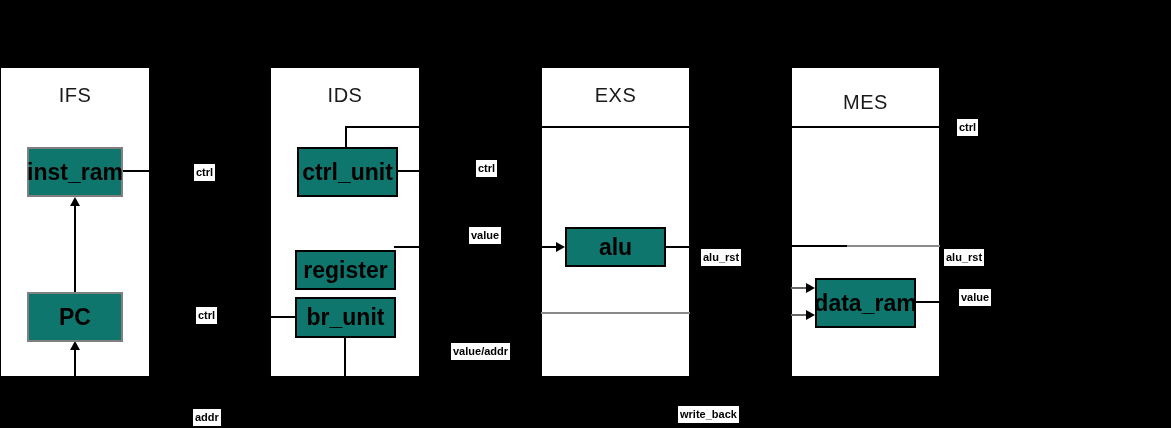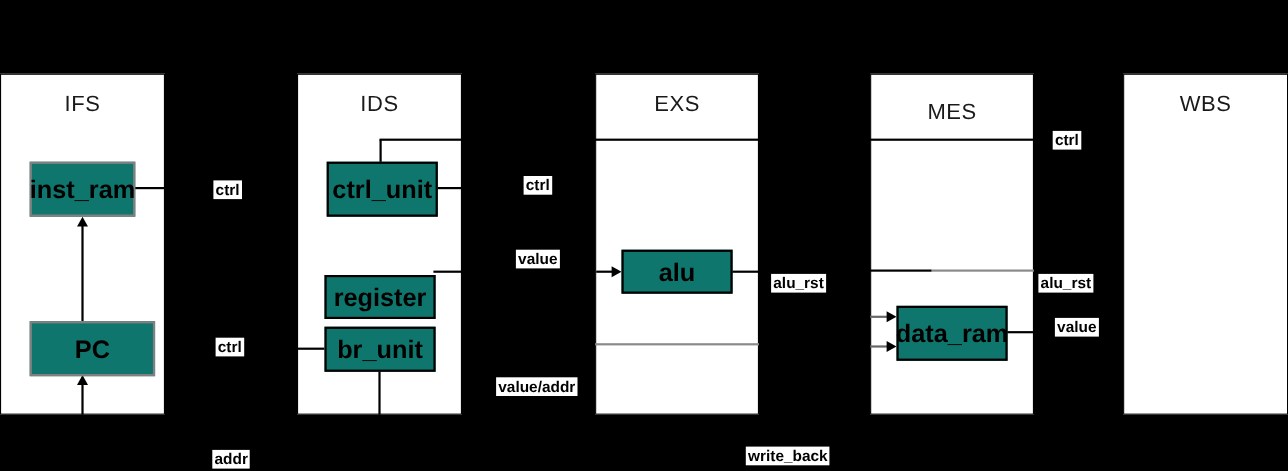--- a/index.html
+++ b/index.html
@@ -17,42 +17,39 @@
   .block.grayb{border:2px solid #808080;}
   .wire{position:absolute;background:#000;}
   .wire.gray{background:#8a8a8a;}
   .wire.dgray{background:#666;}
   .hw{height:2px;}
   .vw{width:2px;}
   .arr-r{position:absolute;width:0;height:0;border-top:5px solid transparent;
     border-bottom:5px solid transparent;border-left:9px solid #000;}
   .arr-u{position:absolute;width:0;height:0;border-left:5px solid transparent;
     border-right:5px solid transparent;border-bottom:9px solid #000;}
-  .sig{position:absolute;background:#fff;color:#000;font-weight:bold;font-size:14px;
+  .sig{position:absolute;background:#fff;color:#000;font-weight:bold;font-size:11px;
     line-height:17px;padding:0 2px;white-space:nowrap;}
 </style>
 </head>
 <body>
 
 <div id="canvas">
 
   <div class="stage" style="left:0px;width:150px;">
     <div class="stage-title">IFS</div>
   </div>
   <div class="stage" style="left:541px;width:149px;">
     <div class="stage-title">EXS</div>
   </div>
   <div class="stage" style="left:270px;width:150px;">
     <div class="stage-title">IDS</div>
   </div>
   <div class="stage" style="left:791px;width:149px;">
     <div class="stage-title low">MES</div>
-  </div>
-  <div class="stage" style="left:1021px;width:150px;">
-    <div class="stage-title">WBS</div>
   </div>
 
   <div class="wire hw" style="left:122px;top:170px;width:28px;"></div>
   <div class="wire vw" style="left:74px;top:204px;height:88px;"></div>
   <div class="arr-u" style="left:70px;top:197px;"></div>
   <div class="wire vw" style="left:74px;top:349px;height:28px;"></div>
   <div class="arr-u" style="left:70px;top:341px;"></div>
 
   <div class="wire vw" style="left:345px;top:127px;height:21px;"></div>
   <div class="wire hw" style="left:345px;top:126px;width:75px;"></div>
@@ -72,21 +69,21 @@
   <div class="wire hw gray" style="left:847px;top:245px;width:93px;"></div>
   <div class="wire hw dgray" style="left:791px;top:287px;width:16px;"></div>
   <div class="arr-r" style="left:806px;top:283px;"></div>
   <div class="wire hw dgray" style="left:791px;top:314px;width:16px;"></div>
   <div class="arr-r" style="left:806px;top:310px;"></div>
   <div class="wire hw" style="left:914px;top:301px;width:26px;"></div>
 
   <div class="block grayb" style="left:27px;top:147px;width:96px;height:50px;">
     <span>inst_ram</span>
   </div>
-  <div class="block grayb" style="left:27px;top:292px;width:114px;height:50px;">
+  <div class="block grayb" style="left:27px;top:292px;width:96px;height:50px;">
     <span>PC</span>
   </div>
   <div class="block" style="left:297px;top:147px;width:101px;height:50px;">
     <span>ctrl_unit</span>
   </div>
   <div class="block" style="left:295px;top:227px;width:101px;height:40px;margin-top:23px;">
     <span>register</span>
   </div>
   <div class="block" style="left:295px;top:297px;width:101px;height:41px;">
     <span>br_unit</span>

